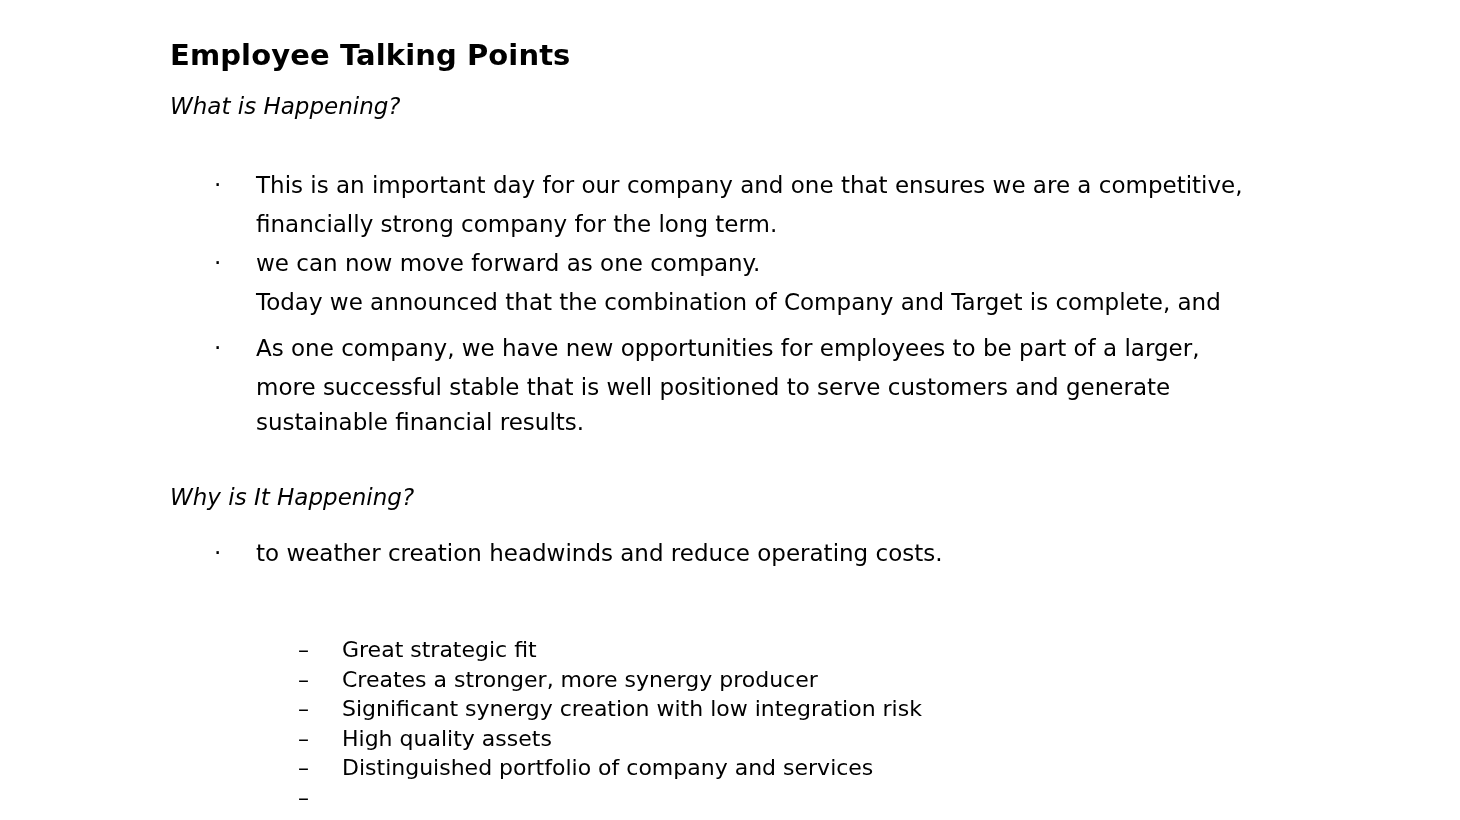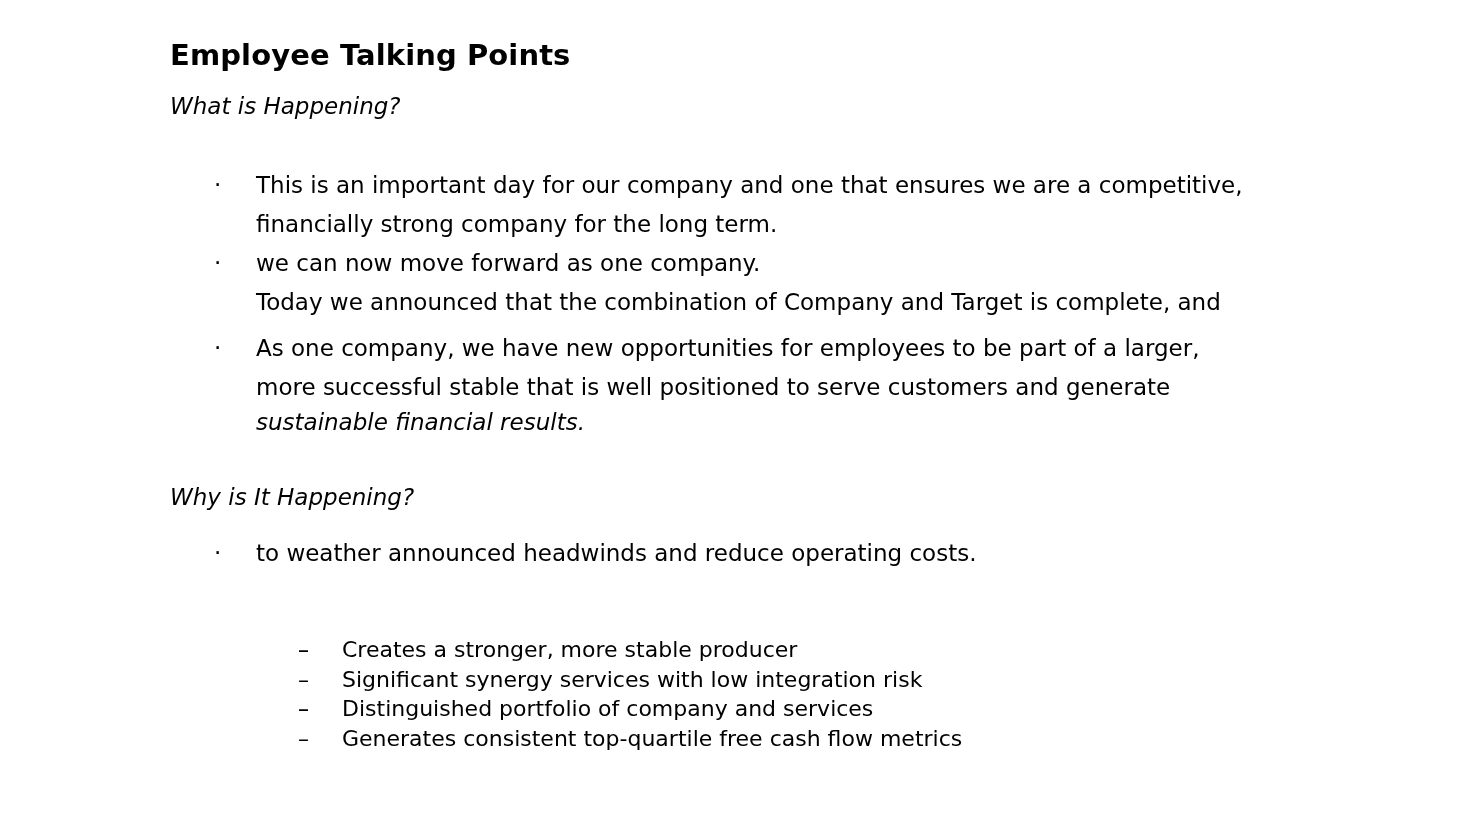--- a/index.html
+++ b/index.html
@@ -75,21 +75,20 @@
     line-height: 39px;
     text-align: left;
   }
   .bullet-item .btext {
     display: block;
     line-height: 39px;
   }
   
   .bullet-item .btext.tight {
     line-height: 31px;
-    font-style: italic;
   }
 
   
   .bullet-item + .bullet-item { margin-top: 0px; }
   .bullet-item.gap-before { margin-top: 7px; }
 
   
   .subbullet-group {
     position: absolute;
     left: 0;
@@ -142,50 +141,51 @@
     </div>
 
   </div>
 
   <div class="section-heading h-why">Why is It Happening?</div>
 
   <div class="bullet-group g-why">
 
     <div class="bullet-item">
       <span class="marker">·</span>
-      <span class="btext">to weather announced headwinds and reduce operating costs.</span>
+      <span class="btext">to weather creation headwinds and reduce operating costs.</span>
     </div>
 
   </div>
 
   <div class="subbullet-group">
 
     <div class="subbullet-item">
       <span class="marker">–</span>
+      <span>Great strategic fit</span>
     </div>
 
     <div class="subbullet-item">
       <span class="marker">–</span>
-      <span>Creates a stronger, more stable producer</span>
+      <span>Creates a stronger, more synergy producer</span>
     </div>
 
     <div class="subbullet-item">
       <span class="marker">–</span>
-      <span>Significant synergy services with low integration risk</span>
+      <span>Significant synergy creation with low integration risk</span>
     </div>
 
     <div class="subbullet-item">
       <span class="marker">–</span>
+      <span>High quality assets</span>
     </div>
 
     <div class="subbullet-item">
       <span class="marker">–</span>
       <span>Distinguished portfolio of company and services</span>
     </div>
 
     <div class="subbullet-item">
       <span class="marker">–</span>
-      <span>Generates consistent top-quartile free cash flow metrics</span>
     </div>
 
   </div>
 
 </div>
 
 </body></html>

